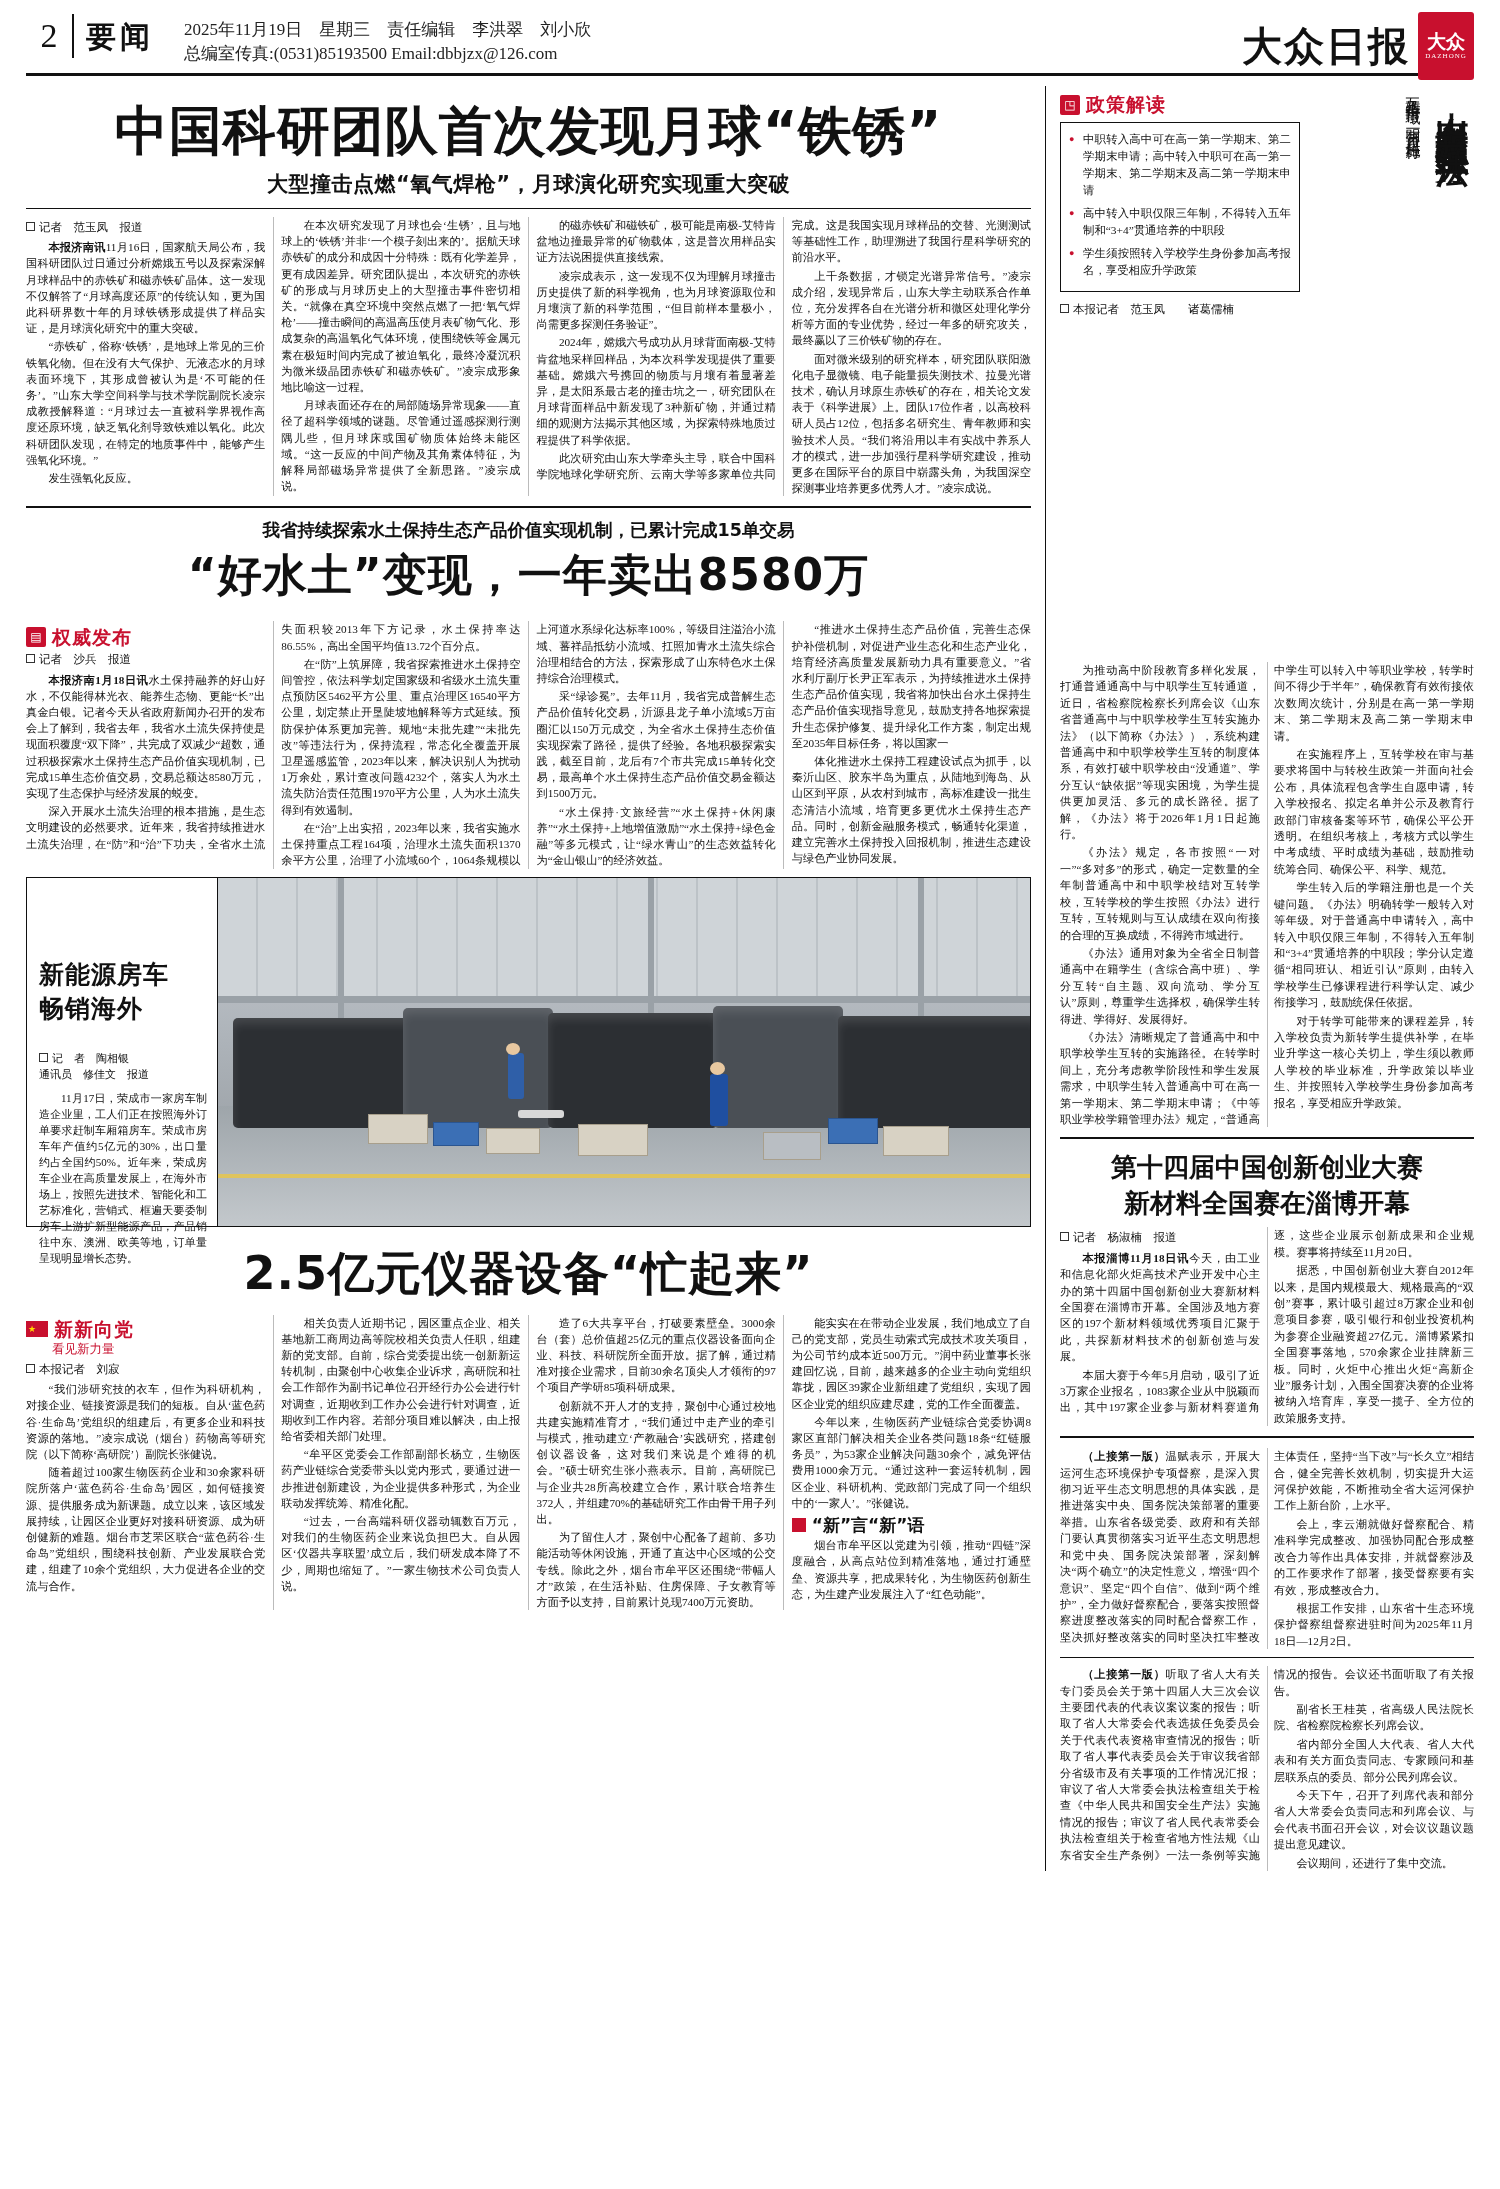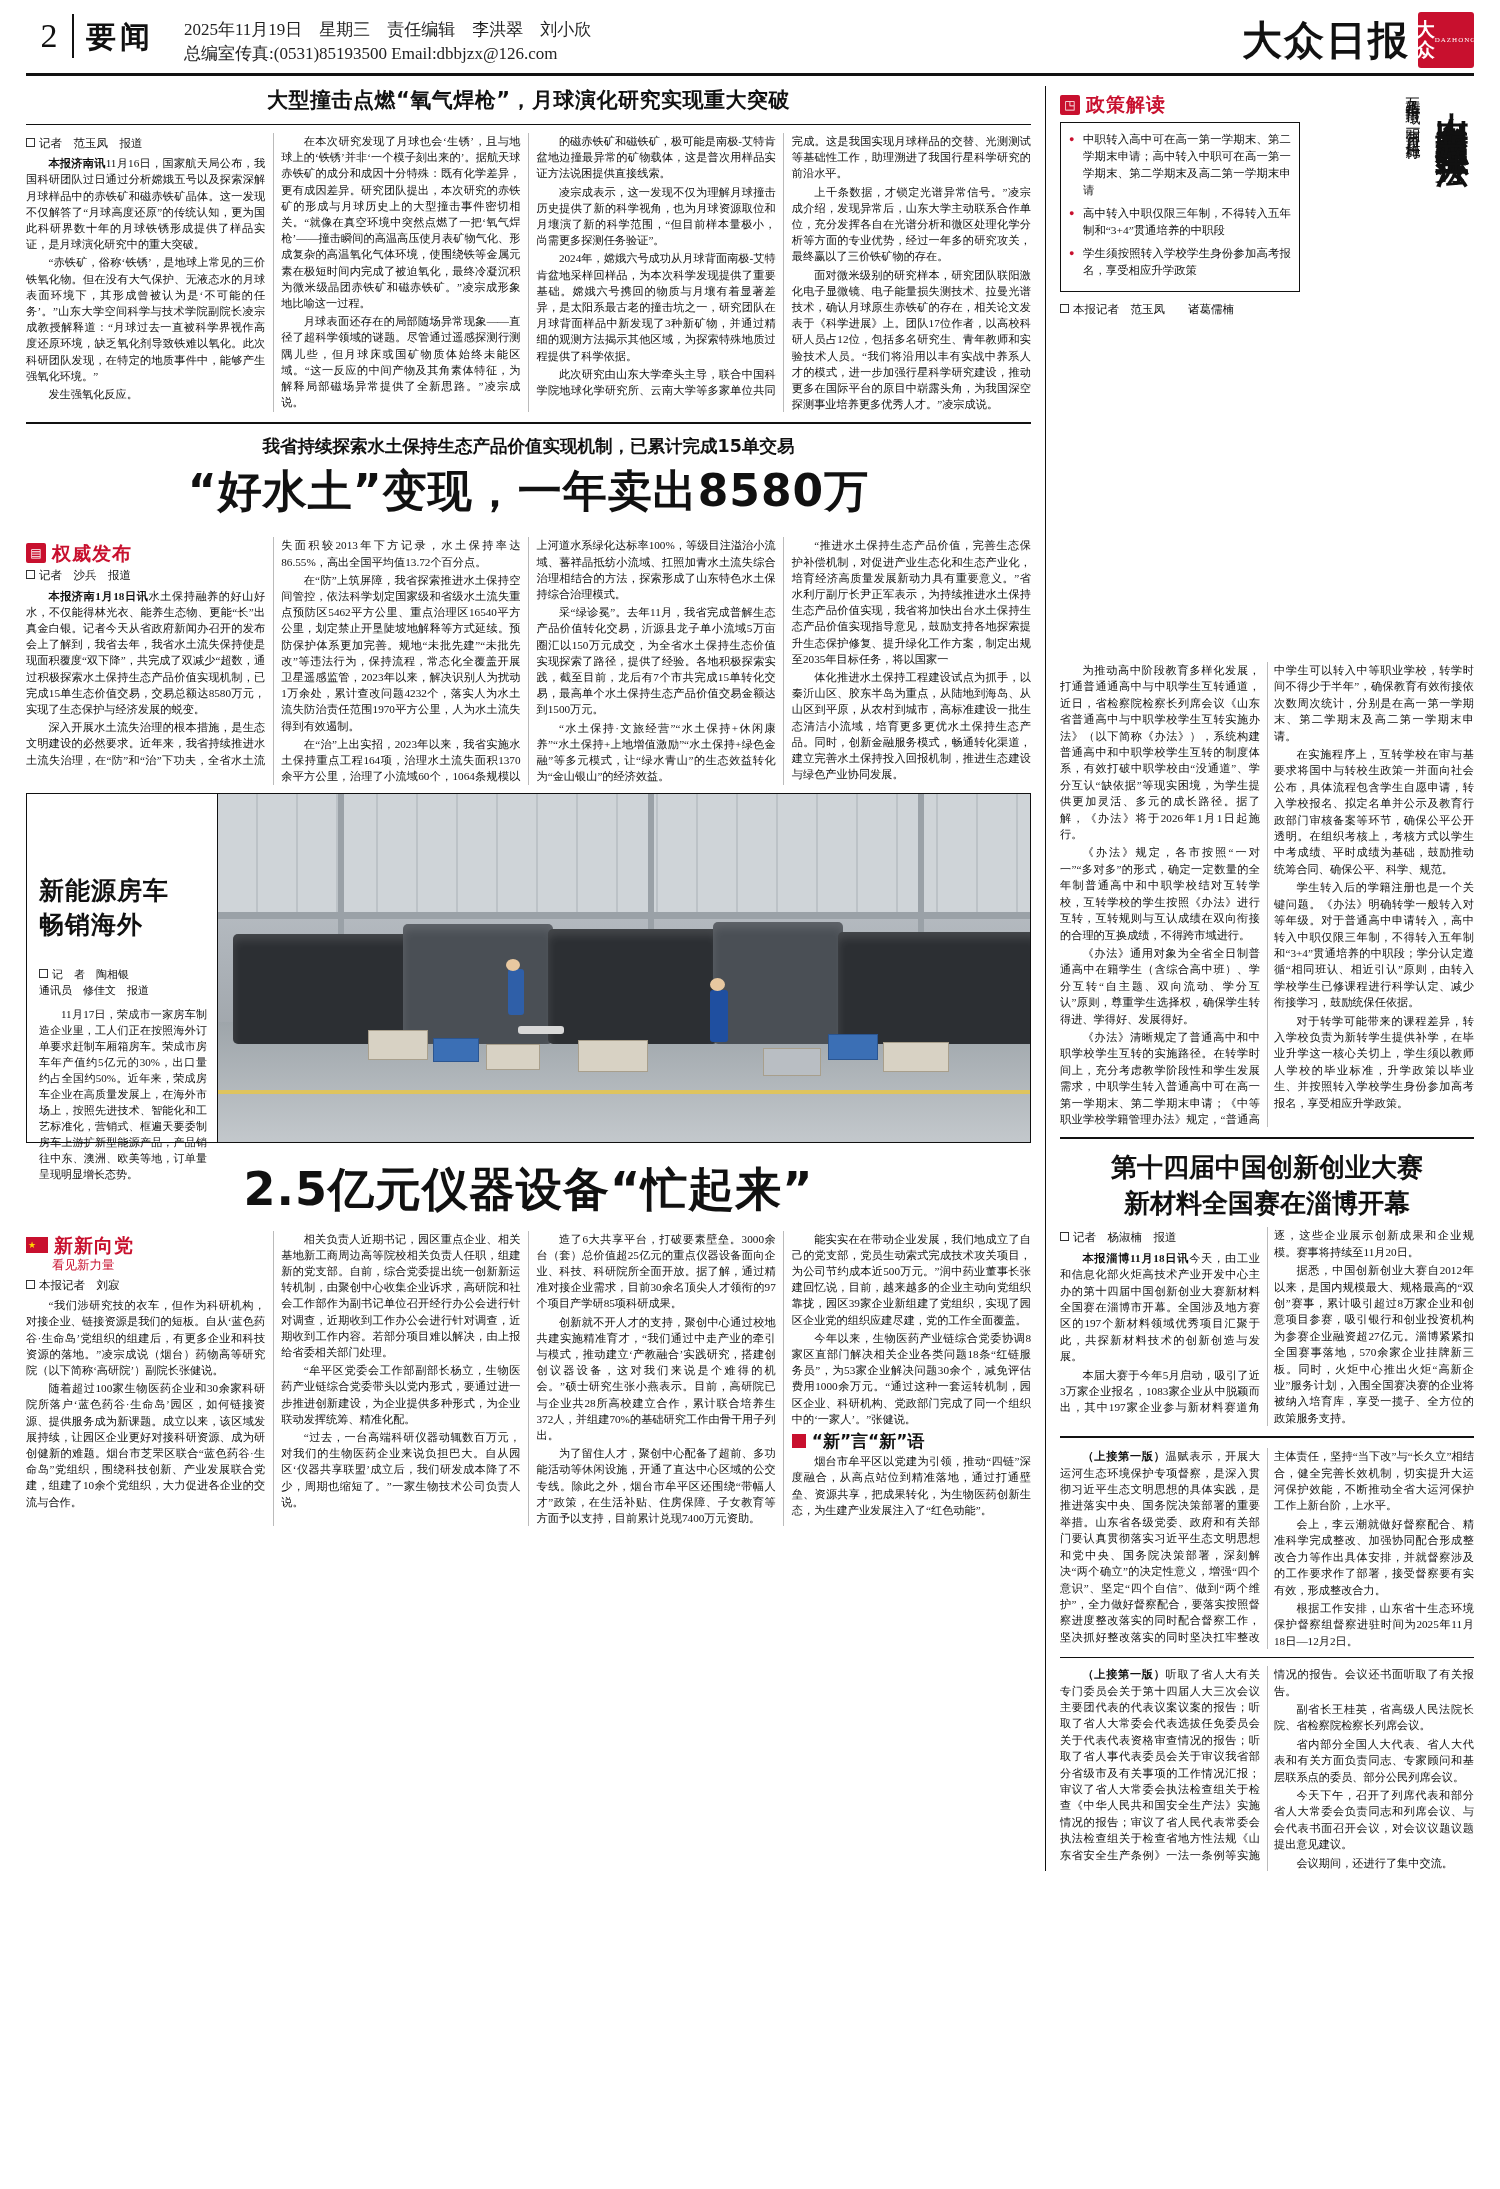--- a/index.html
+++ b/index.html
@@ -16,21 +16,21 @@
 
   
   .masthead { display:flex; align-items:flex-start; height:62px; position:relative; border-bottom:3px solid #111; padding-bottom:4px;}
   .pagenum { font-size:34px; font-family:"Liberation Serif",serif; width:46px; text-align:center; line-height:44px; }
   .vline { width:2px; background:#111; height:44px; margin:0 12px 0 0; }
   .section-title { font-size:30px; font-weight:bold; letter-spacing:4px; line-height:46px; font-family:"DejaVu Sans", sans-serif;}
   .mast-meta { margin-left:30px; padding-top:6px; font-size:17px; line-height:20px; color:#222; }
   .mast-meta .row2 { margin-top:4px; }
   .logo-wrap { position:absolute; right:0; top:-2px; display:flex; align-items:center; }
   .logo-text { font-size:40px; font-weight:bold; letter-spacing:2px; font-family:"DejaVu Sans", sans-serif; color:#111;margin-left:24px; }
-  .logo-badge { width:56px; height:56px; background:#c8102e; color:#fff; margin-left:8px; border-radius:3px; display:flex; flex-direction:row; align-items:center; justify-content:center; }
+  .logo-badge { width:56px; height:68px; background:#c8102e; color:#fff; margin-left:8px; border-radius:3px; display:flex; flex-direction:column; align-items:center; justify-content:center; }
   .logo-badge .cn { font-size:19px; font-weight:bold; line-height:20px;}
   .logo-badge .en { font-size:7px; letter-spacing:1px; }
 
   
   .body-area { display:flex; margin-top:10px; }
   .left-col { width:1020px; padding-right:14px; border-right:1.5px solid #111; }
   .right-col { width:428px; padding-left:14px; }
 
   
   .headline { font-size:53px; font-weight:bold; text-align:center; letter-spacing:1px; font-family:"DejaVu Sans", sans-serif; line-height:66px; margin:12px 0 6px; }
@@ -118,20 +118,21 @@
         <div class="en">DAZHONG</div>
       </div>
     </div>
   </div>
 
   <div class="body-area">
 
     <div class="left-col">
 
       <div>
+        <div class="headline">中国科研团队首次发现月球“铁锈”</div>
         <div class="subheadline">大型撞击点燃“氧气焊枪”，月球演化研究实现重大突破</div>
         <div class="rule-thin"></div>
         <div class="cols4">
           <div class="byline">
             <span class="box"></span><span>记者　范玉凤　报道</span>
           </div>
           <p><span class="dateline">本报济南讯</span><span>11月16日，国家航天局公布，我国科研团队过日通过分析嫦娥五号以及探索深解月球样品中的赤铁矿和磁赤铁矿晶体。这一发现不仅解答了“月球高度还原”的传统认知，更为国此科研界数十年的月球铁锈形成提供了样品实证，是月球演化研究中的重大突破。</span></p>
           <p>“赤铁矿，俗称‘铁锈’，是地球上常见的三价铁氧化物。但在没有大气保护、无液态水的月球表面环境下，其形成曾被认为是‘不可能的任务’。”山东大学空间科学与技术学院副院长凌宗成教授解释道：“月球过去一直被科学界视作高度还原环境，缺乏氧化剂导致铁难以氧化。此次科研团队发现，在特定的地质事件中，能够产生强氧化环境。”</p>
           <p>发生强氧化反应。</p>
           <p>在本次研究发现了月球也会‘生锈’，且与地球上的‘铁锈’并非‘一个模子刻出来的’。据航天球赤铁矿的成分和成因十分特殊：既有化学差异，更有成因差异。研究团队提出，本次研究的赤铁矿的形成与月球历史上的大型撞击事件密切相关。“就像在真空环境中突然点燃了一把‘氧气焊枪’——撞击瞬间的高温高压使月表矿物气化、形成复杂的高温氧化气体环境，使围绕铁等金属元素在极短时间内完成了被迫氧化，最终冷凝沉积为微米级晶团赤铁矿和磁赤铁矿。”凌宗成形象地比喻这一过程。</p>

